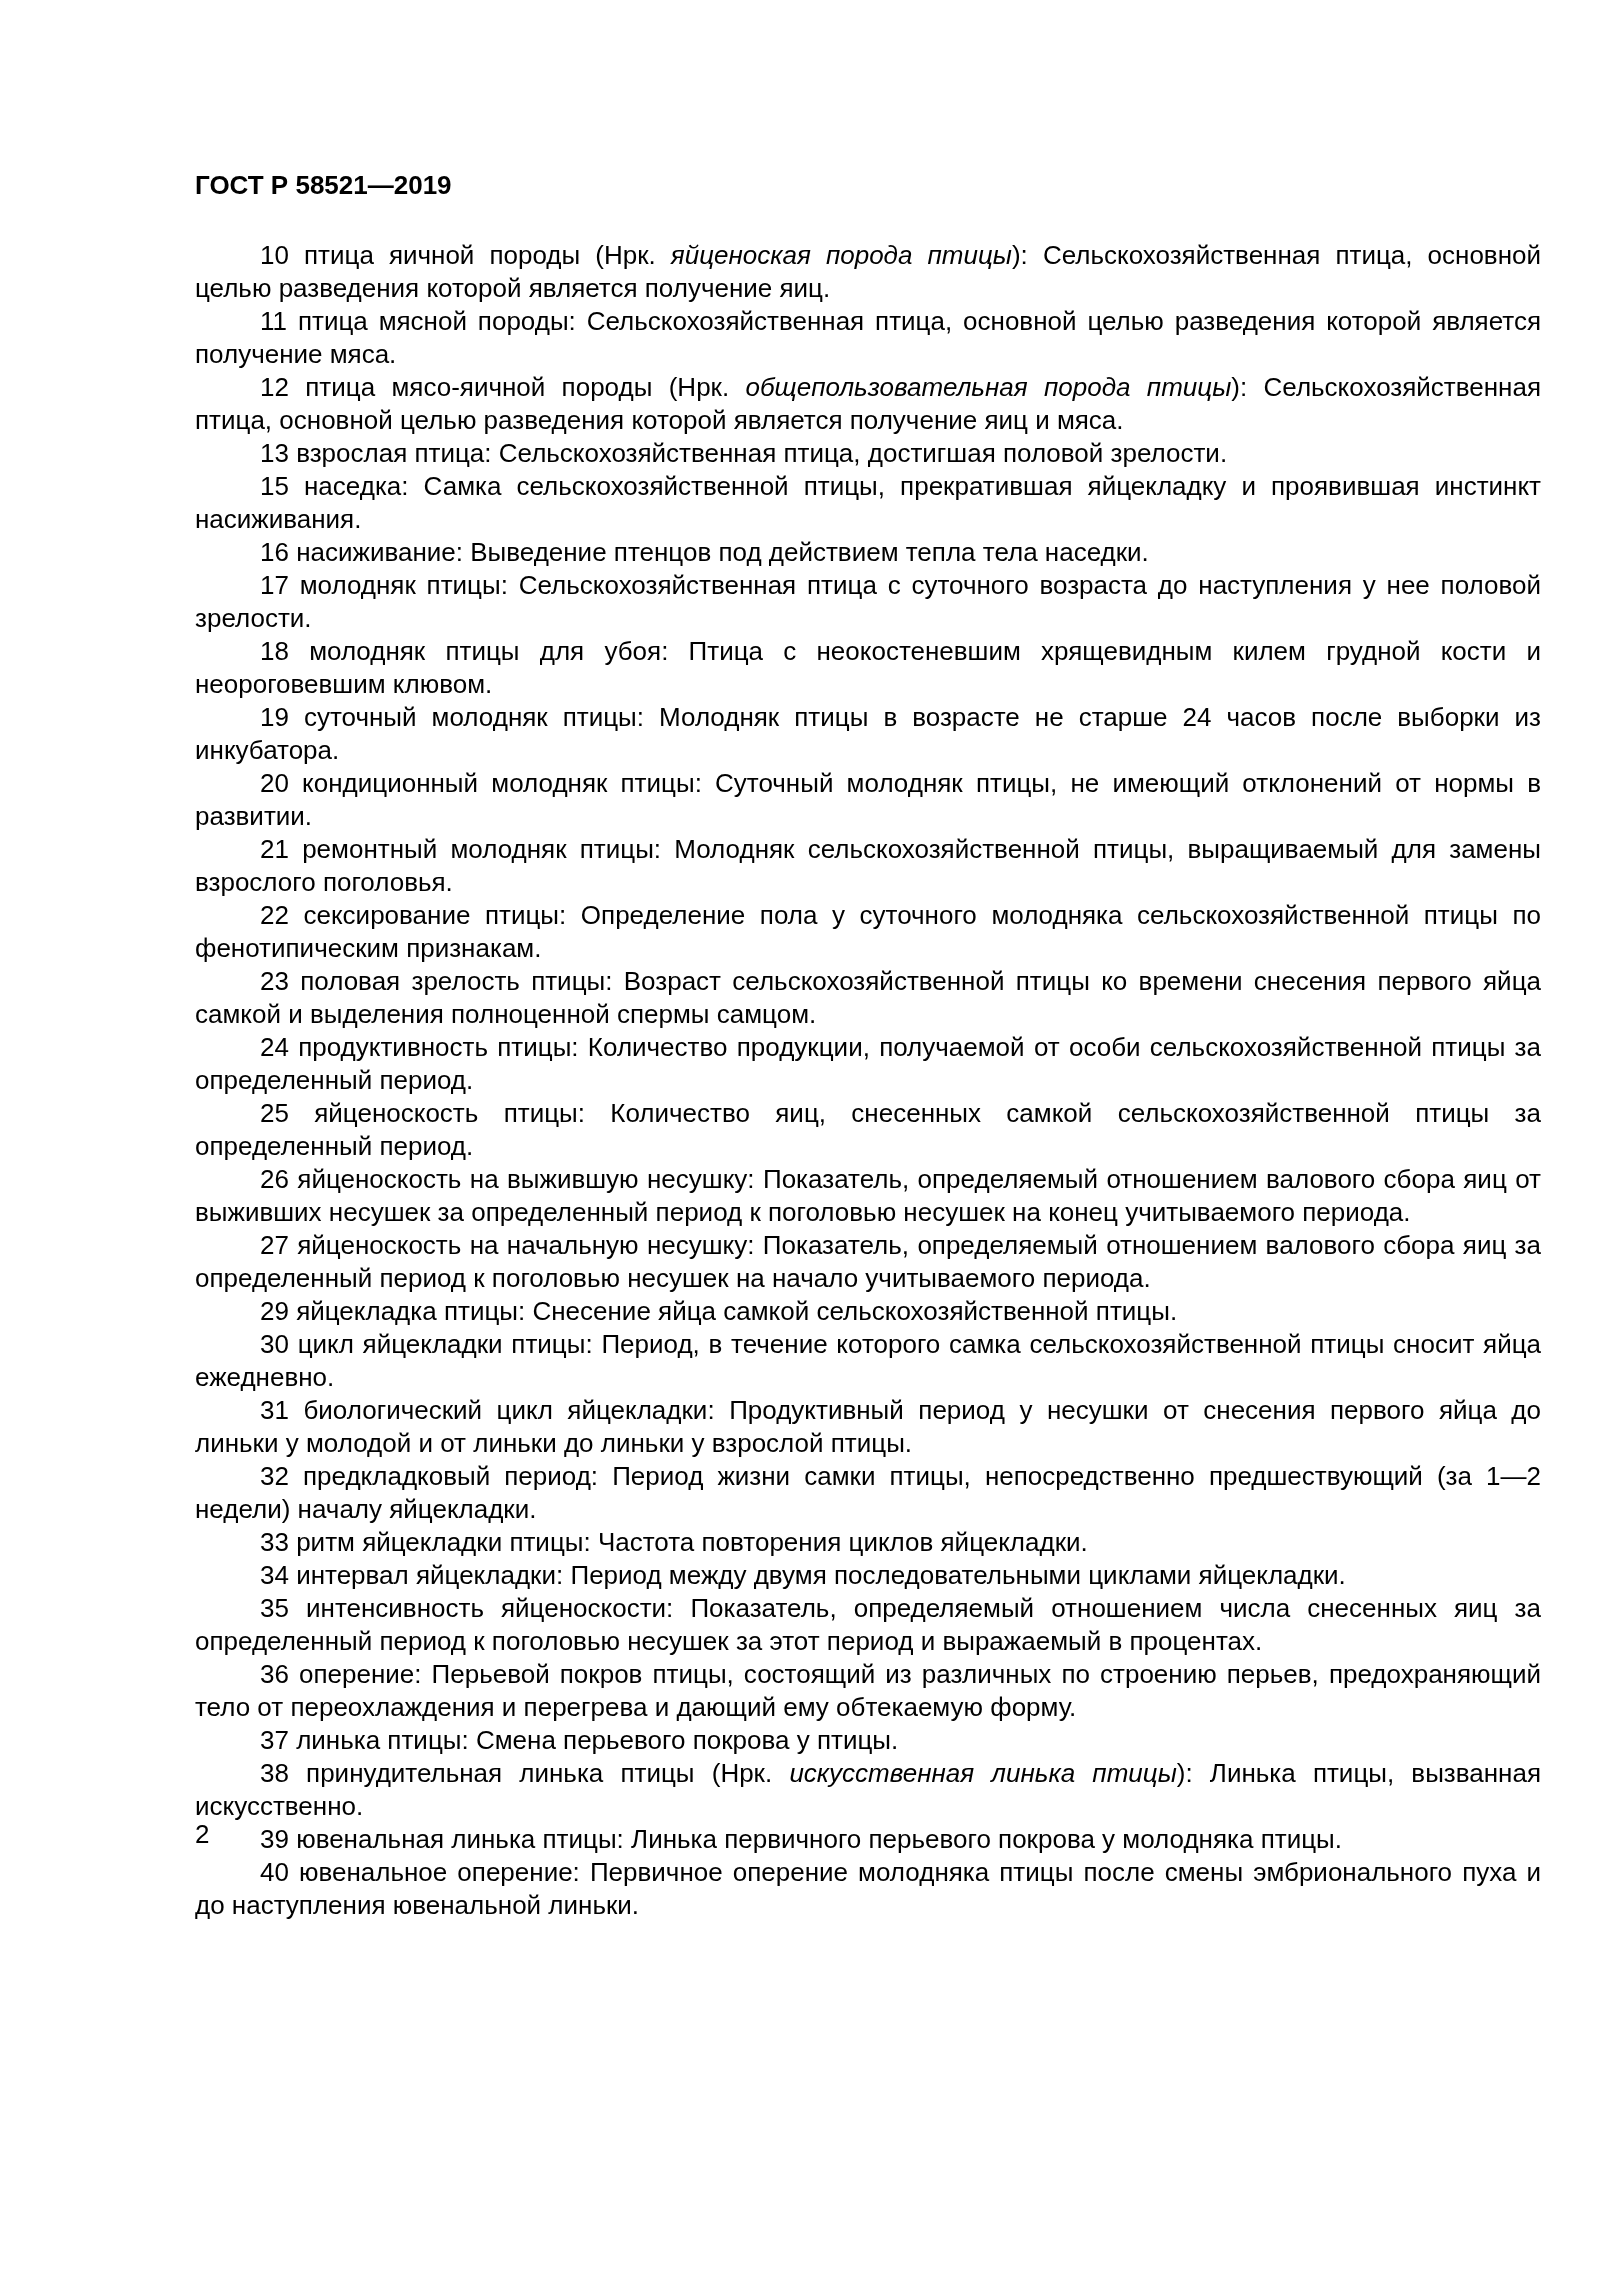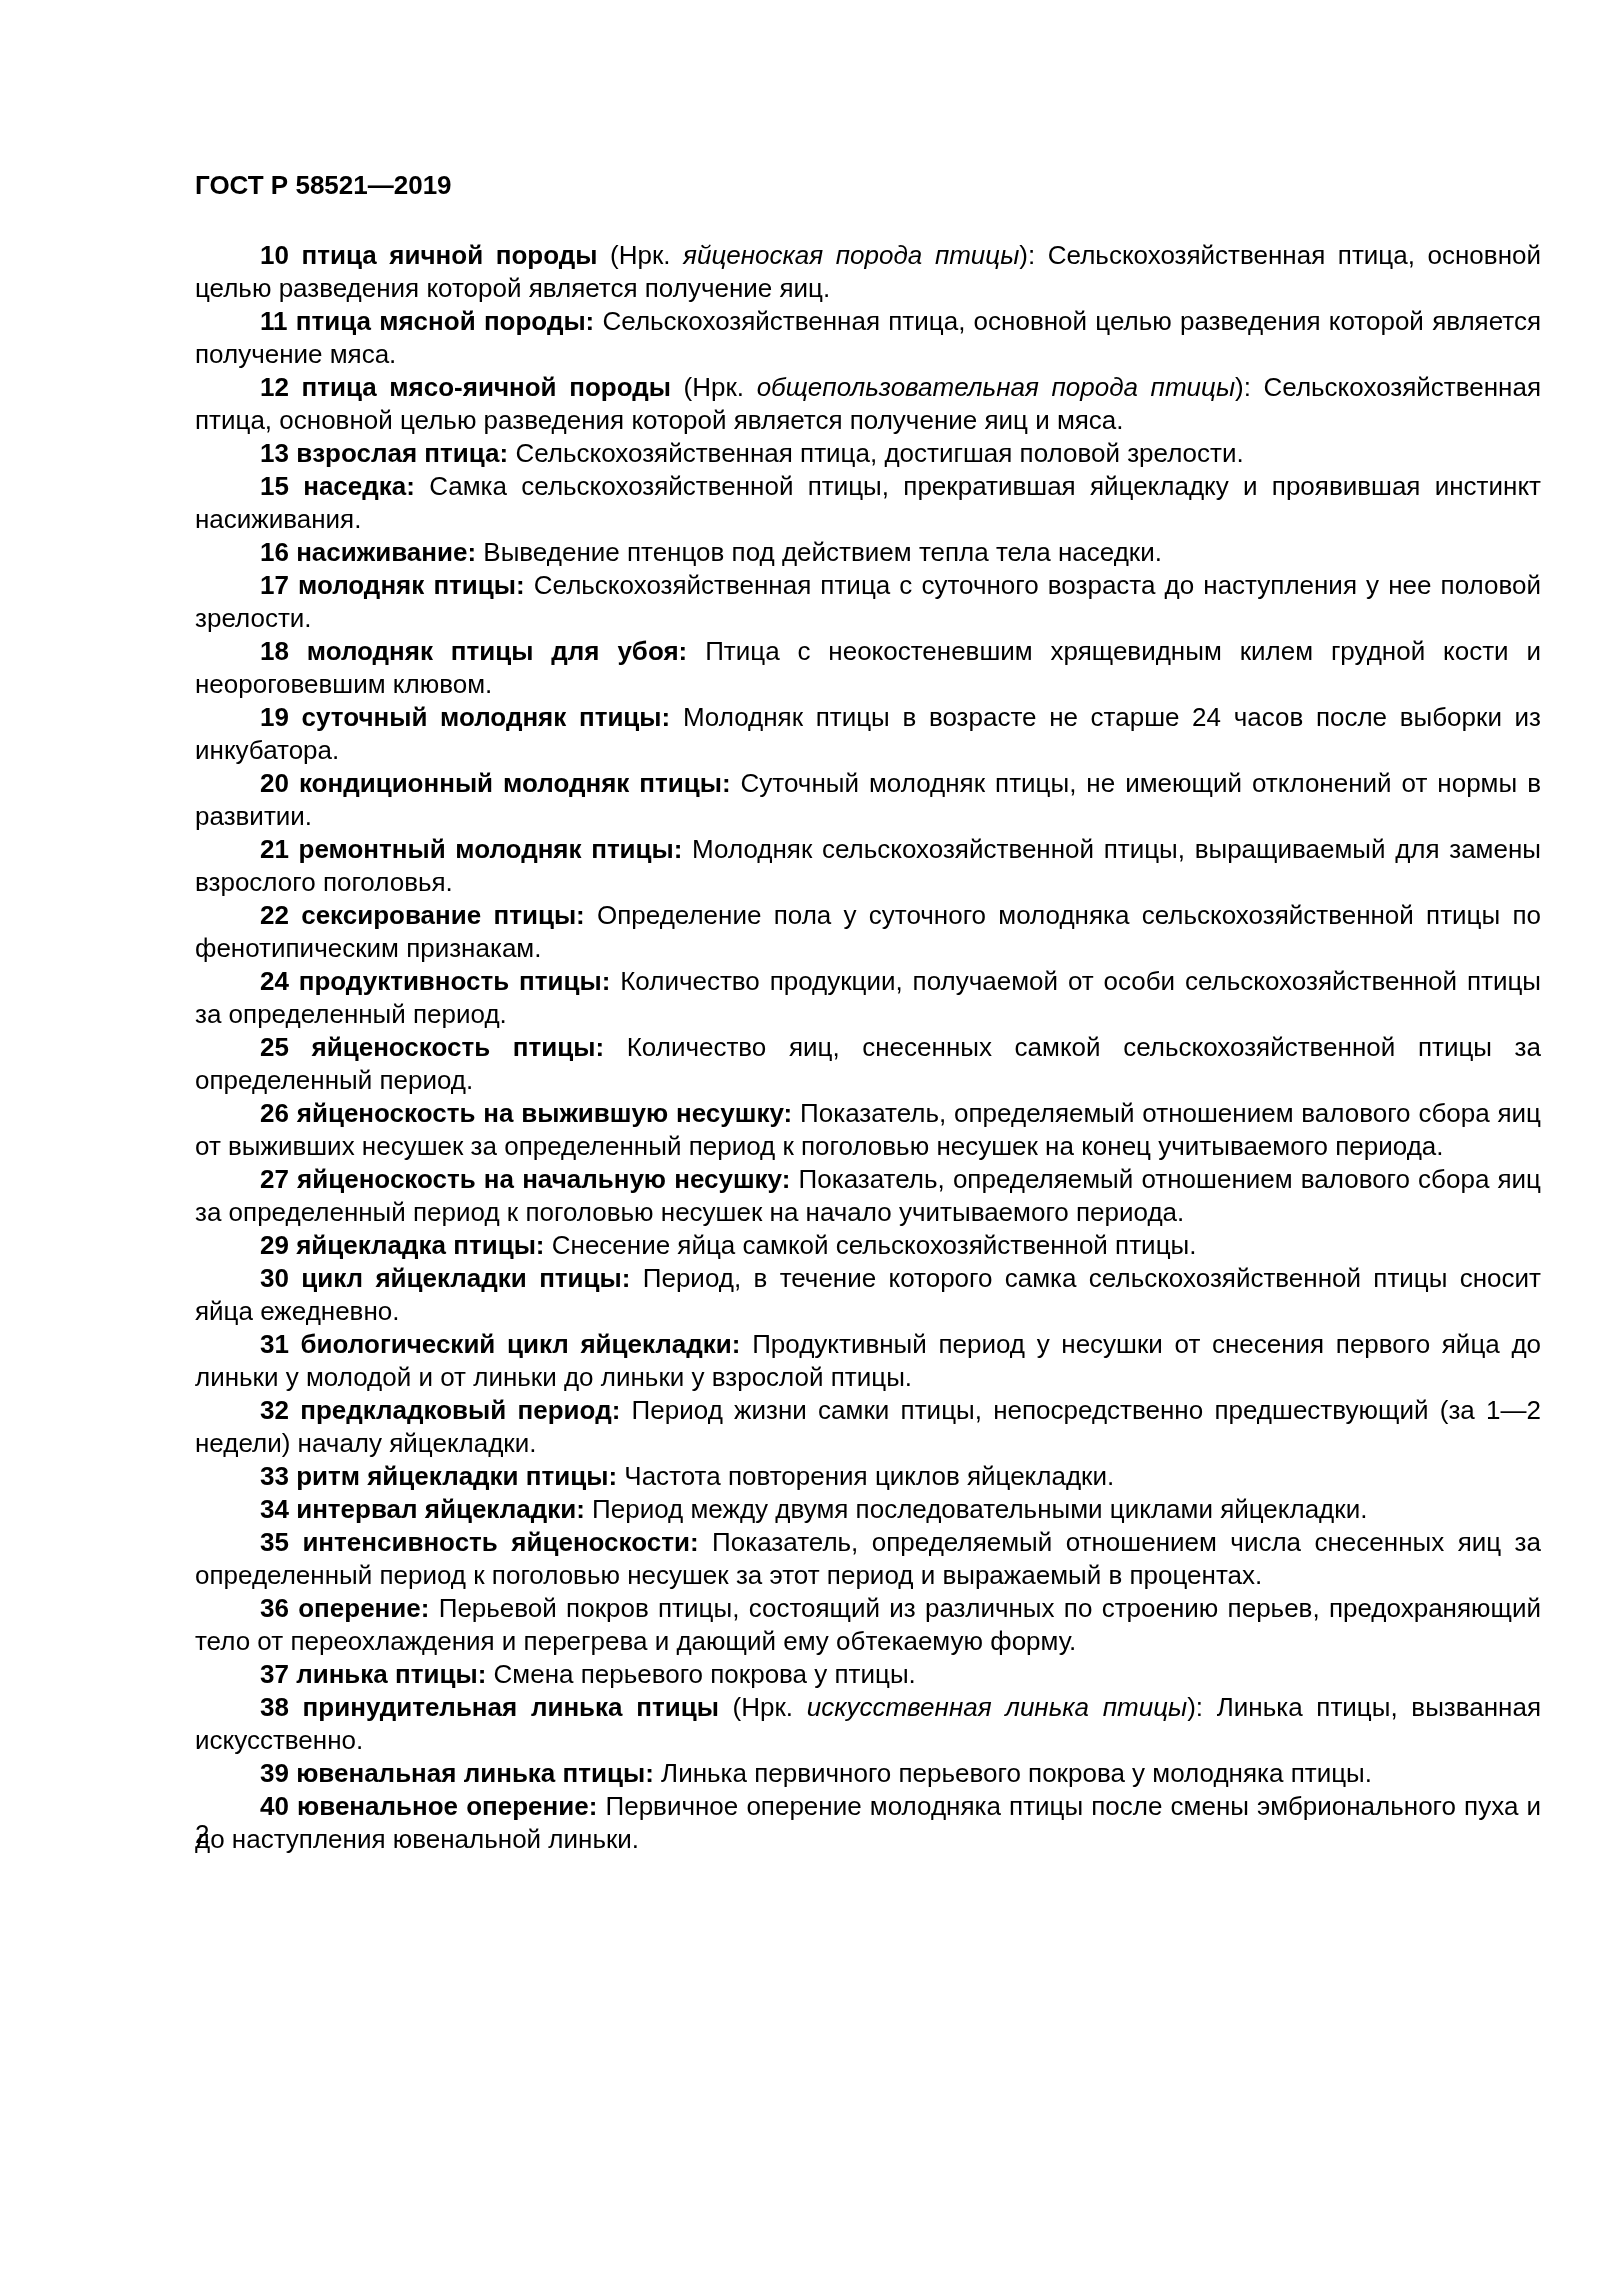--- a/index.html
+++ b/index.html
@@ -25,21 +25,21 @@
     margin: 0 0 37px 0;
   }
   .terms {
     width: 100%;
   }
   .term-para {
     margin: 0;
     text-indent: 65px;
     text-align: justify;
   }
-  .bold { font-weight: bold; }
+  .bold { font-weight: normal; }
   .italic { font-style: italic; }
   .page-footer {
     position: absolute;
     left: 195px;
     bottom: 178px;
     font-size: 26px;
   }
 </style>
 </head>
 <body>
@@ -53,20 +53,21 @@
       <p class="term-para"><span class="bold">12 птица мясо-яичной породы</span> (Нрк. <span class="italic">общепользовательная порода птицы</span>): <span>Сельскохозяйственная птица, основной целью разведения которой является получение яиц и мяса.</span></p>
       <p class="term-para"><span class="bold">13 взрослая птица:</span> <span>Сельскохозяйственная птица, достигшая половой зрелости.</span></p>
       <p class="term-para"><span class="bold">15 наседка:</span> <span>Самка сельскохозяйственной птицы, прекратившая яйцекладку и проявившая инстинкт насиживания.</span></p>
       <p class="term-para"><span class="bold">16 насиживание:</span> <span>Выведение птенцов под действием тепла тела наседки.</span></p>
       <p class="term-para"><span class="bold">17 молодняк птицы:</span> <span>Сельскохозяйственная птица с суточного возраста до наступления у нее половой зрелости.</span></p>
       <p class="term-para"><span class="bold">18 молодняк птицы для убоя:</span> <span>Птица с неокостеневшим хрящевидным килем грудной кости и неороговевшим клювом.</span></p>
       <p class="term-para"><span class="bold">19 суточный молодняк птицы:</span> <span>Молодняк птицы в возрасте не старше 24 часов после выборки из инкубатора.</span></p>
       <p class="term-para"><span class="bold">20 кондиционный молодняк птицы:</span> <span>Суточный молодняк птицы, не имеющий отклонений от нормы в развитии.</span></p>
       <p class="term-para"><span class="bold">21 ремонтный молодняк птицы:</span> <span>Молодняк сельскохозяйственной птицы, выращиваемый для замены взрослого поголовья.</span></p>
       <p class="term-para"><span class="bold">22 сексирование птицы:</span> <span>Определение пола у суточного молодняка сельскохозяйственной птицы по фенотипическим признакам.</span></p>
+      <p class="term-para"><span class="bold">23 половая зрелость птицы:</span> <span>Возраст сельскохозяйственной птицы ко времени снесения первого яйца самкой и выделения полноценной спермы самцом.</span></p>
       <p class="term-para"><span class="bold">24 продуктивность птицы:</span> <span>Количество продукции, получаемой от особи сельскохозяйственной птицы за определенный период.</span></p>
       <p class="term-para"><span class="bold">25 яйценоскость птицы:</span> <span>Количество яиц, снесенных самкой сельскохозяйственной птицы за определенный период.</span></p>
       <p class="term-para"><span class="bold">26 яйценоскость на выжившую несушку:</span> <span>Показатель, определяемый отношением валового сбора яиц от выживших несушек за определенный период к поголовью несушек на конец учитываемого периода.</span></p>
       <p class="term-para"><span class="bold">27 яйценоскость на начальную несушку:</span> <span>Показатель, определяемый отношением валового сбора яиц за определенный период к поголовью несушек на начало учитываемого периода.</span></p>
       <p class="term-para"><span class="bold">29 яйцекладка птицы:</span> <span>Снесение яйца самкой сельскохозяйственной птицы.</span></p>
       <p class="term-para"><span class="bold">30 цикл яйцекладки птицы:</span> <span>Период, в течение которого самка сельскохозяйственной птицы сносит яйца ежедневно.</span></p>
       <p class="term-para"><span class="bold">31 биологический цикл яйцекладки:</span> <span>Продуктивный период у несушки от снесения первого яйца до линьки у молодой и от линьки до линьки у взрослой птицы.</span></p>
       <p class="term-para"><span class="bold">32 предкладковый период:</span> <span>Период жизни самки птицы, непосредственно предшествующий (за 1—2 недели) началу яйцекладки.</span></p>
       <p class="term-para"><span class="bold">33 ритм яйцекладки птицы:</span> <span>Частота повторения циклов яйцекладки.</span></p>
       <p class="term-para"><span class="bold">34 интервал яйцекладки:</span> <span>Период между двумя последовательными циклами яйцекладки.</span></p>

